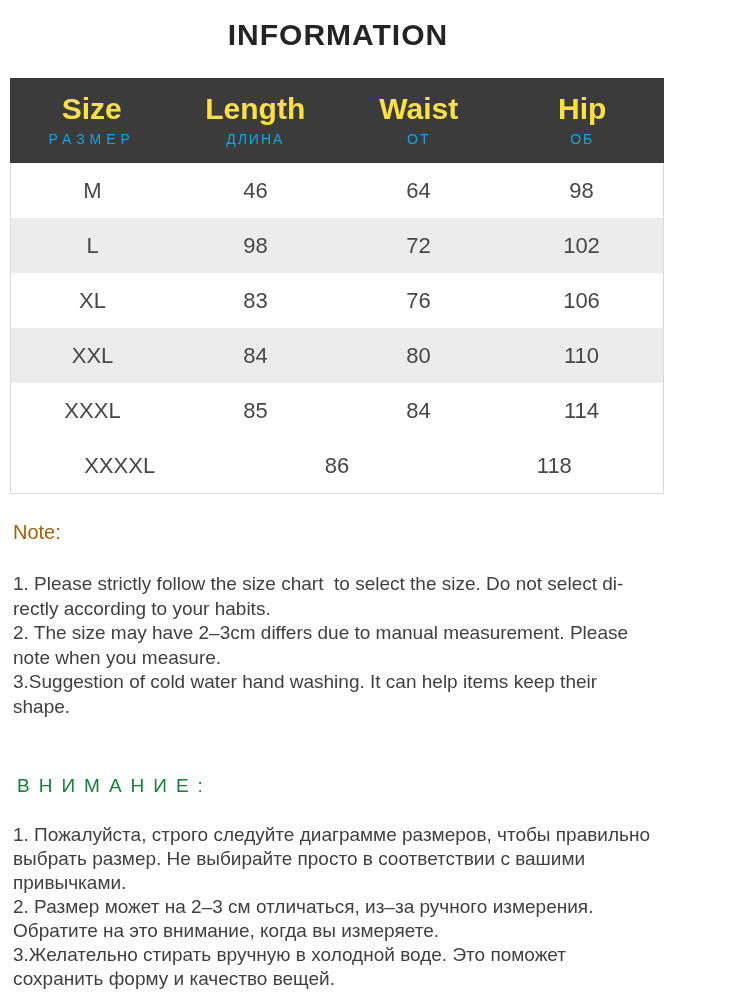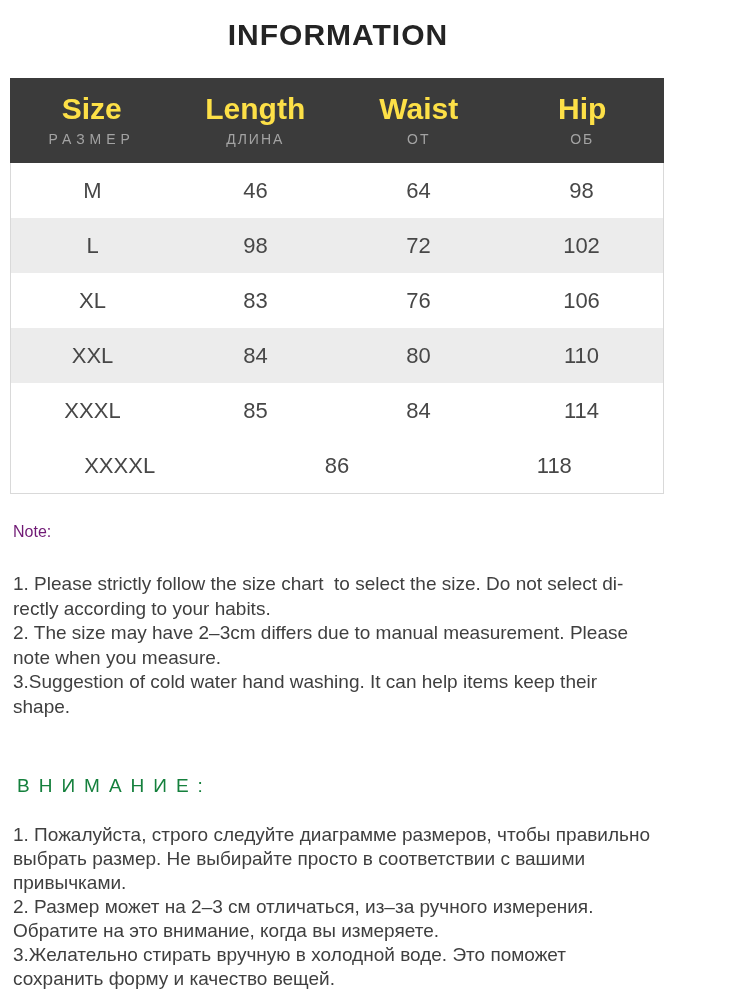--- a/index.html
+++ b/index.html
@@ -43,21 +43,21 @@
     align-items: center;
     justify-content: center;
   }
   .th .en {
     color: #fde047;
     font-size: 30px;
     font-weight: 700;
     line-height: 30px;
   }
   .th .ru {
-    color: #a3a3a3;
+    color: #0ea5e9;
     font-size: 14px;
     margin-top: 7px;
     letter-spacing: 2px;
   }
   .th:first-child .ru { letter-spacing: 5px; }
   .trow {
     display: flex;
     height: 55px;
     align-items: center;
     background: #ffffff;
@@ -67,23 +67,23 @@
     flex: 1;
     text-align: center;
     font-size: 22px;
     font-weight: 400;
     color: #474747;
   }
 
   
   .note-heading {
     margin: 24px 0 0 13px;
-    font-size: 16px;
+    font-size: 20px;
     line-height: 28px;
-    color: #701a75;
+    color: #a16207;
   }
   .note-para { margin: 26px 13px 8px 13px; }
   .note-line {
     font-size: 19px;
     line-height: 24.5px;
     color: #3f3f3f;
     white-space: pre;
   }
 
   

